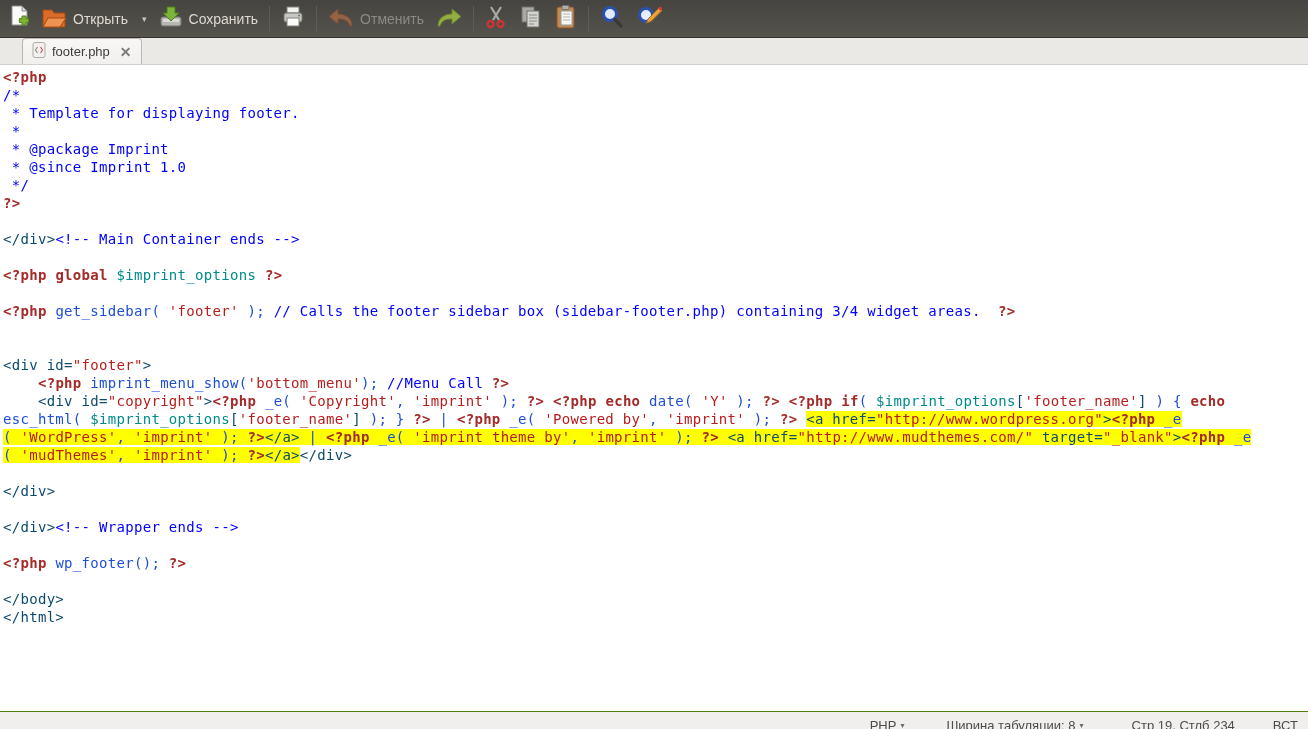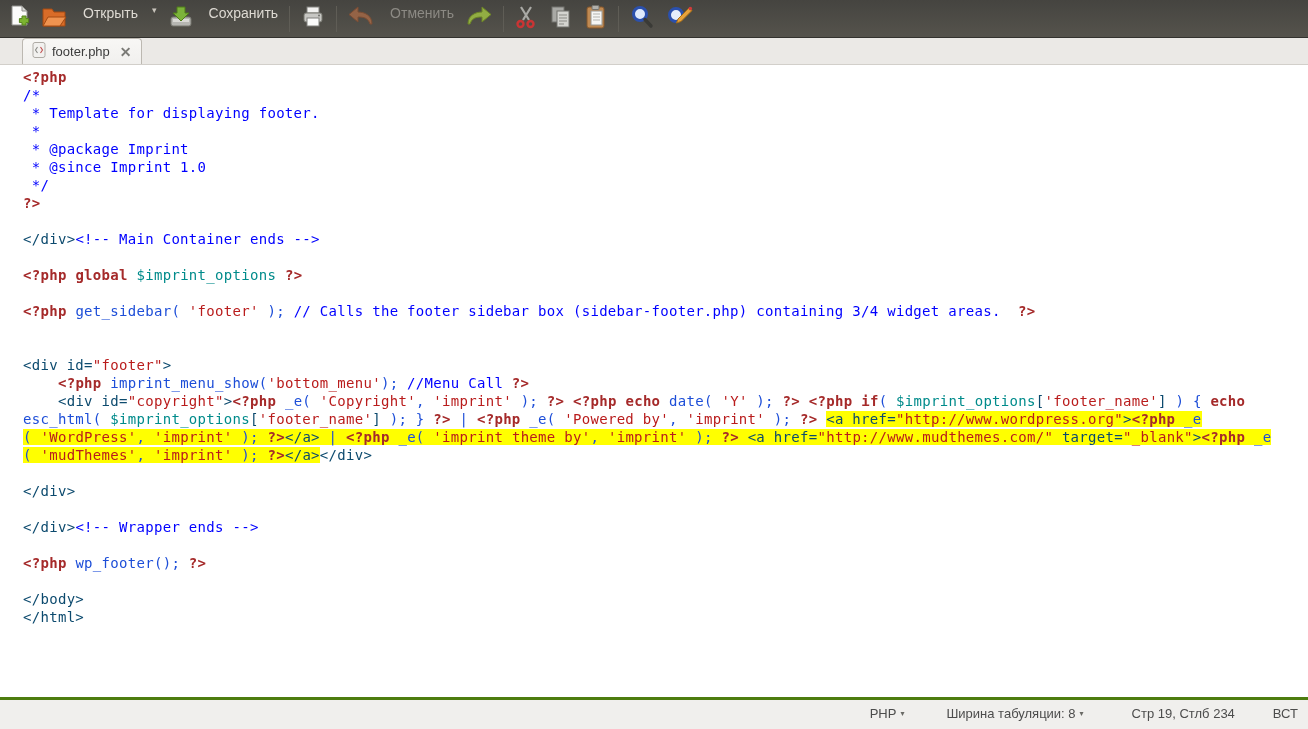--- a/index.html
+++ b/index.html
@@ -20,21 +20,21 @@
     color: #dfdbd6; font-size: 13px; padding: 0 9px; line-height: 19px; cursor: default;
   }
 
   
   .toolbar {
     height: 38px; background: linear-gradient(#454440, #55534c);
     border-bottom: 1px solid #33322e;
     display: flex; align-items: center; padding: 0 4px; flex: 0 0 auto;
   }
   .tbtn {
-    display: flex; align-items: flex-start; gap: 16px; padding: 2px 6px;
+    display: flex; align-items: center; gap: 6px; padding: 2px 6px;
     color: #dedad3; font-size: 14px; border-radius: 3px; height: 32px;
   }
   .tbtn.disabled { color: #8c8a84; }
   .tbtn.disabled svg { opacity: 0.75; }
   .tsep { width: 1px; height: 26px; background: #3a3935; border-right: 1px solid #5f5d56; margin: 0 5px; }
   .dropdown-caret { font-size: 9px; color: #c9c5bd; margin-left: 2px; }
 
   
   .tabstrip {
     height: 27px; background: #ebe9e6; border-bottom: 1px solid #d2cfca;
@@ -45,39 +45,39 @@
     height: 26px; padding: 0 9px;
     background: linear-gradient(#f8f7f5, #f1f0ee);
     border: 1px solid #bcb8b1; border-bottom: none;
     border-radius: 4px 4px 0 0;
     font-size: 13px; color: #3c3c3c;
   }
   .tab-close { color: #7a7a76; font-size: 14px; line-height: 14px; margin-left: 4px; font-weight: bold; }
 
   
   .editor {
-    flex: 1 1 auto; background: #ffffff; overflow: hidden; position: relative; padding-left: 20px;
+    flex: 1 1 auto; background: #ffffff; overflow: hidden; position: relative;
   }
   .code {
     font-family: "DejaVu Sans Mono", monospace;
     font-size: 14px; line-height: 18px; letter-spacing: 0.3px;
     padding: 3px 0 0 3px; white-space: pre;
   }
   .cl { height: 18px; }
   .kw  { color: #a52a2a; font-weight: bold; }
   .tag { color: #0c4a6e; }
   .com { color: #0000ff; }
   .str { color: #b91c1c; }
   .var { color: #008b8b; }
   .pln { color: #1d4ed8; }
   .hl  { background: #ffff00; }
 
   
   .statusbar {
-    height: 32px; flex: 0 0 auto; background: #f0efed; border-top: 3px solid #4d7c0f;
+    height: 18px; flex: 0 0 auto; background: #f0efed; border-top: 1px solid #4d7c0f;
     overflow: hidden; display: flex; align-items: flex-start;
     font-size: 13px; color: #4c4c4c;
   }
   .status-right { margin-left: auto; display: flex; padding-top: 6px; }
   .status-item { display: flex; align-items: center; gap: 4px; white-space: nowrap; }
   .status-caret { font-size: 8px; color: #6a6a66; }
   .s-lang  { margin-right: 42px; }
   .s-tab   { margin-right: 48px; }
   .s-pos   { margin-right: 38px; }
   .s-mode  { margin-right: 10px; }

